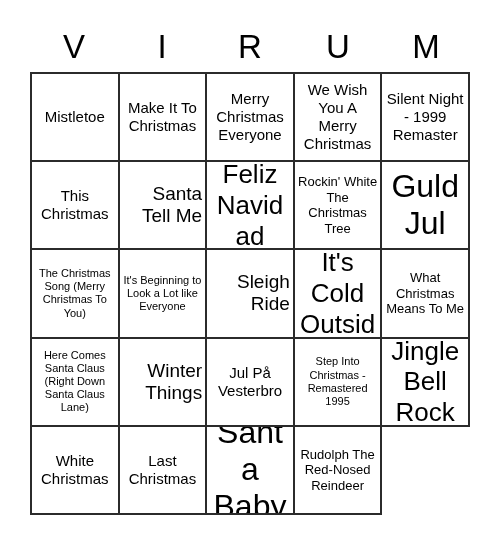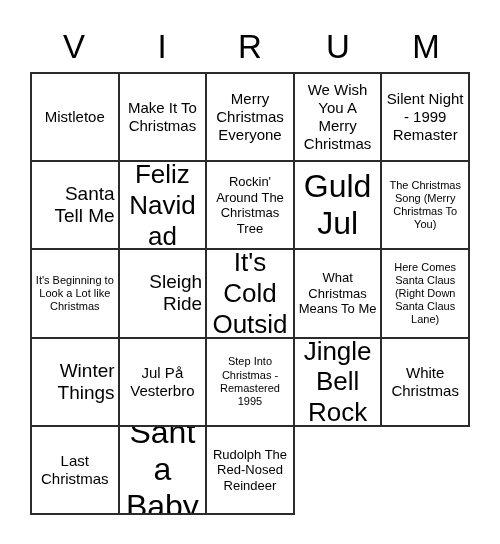--- a/index.html
+++ b/index.html
@@ -102,38 +102,41 @@
     <div class="cell fs-md">
         <span>Merry Christmas Everyone</span>
       </div>
     <div class="cell fs-md">
         <span>We Wish You A Merry Christmas</span>
       </div>
     <div class="cell fs-md">
         <span>Silent Night - 1999 Remaster</span>
       </div>
 
+    <div class="cell fs-md">
+        <span>This Christmas</span>
+      </div>
     <div class="cell fs-xl">
         <span>Santa Tell Me</span>
       </div>
     <div class="cell fs-lg">
         <span>Feliz Navidad</span>
       </div>
     <div class="cell fs-sm">
-        <span>Rockin' Around The Christmas Tree</span>
+        <span>Rockin' White The Christmas Tree</span>
       </div>
     <div class="cell fs-xxl">
         <span>Guld Jul</span>
       </div>
 
     <div class="cell fs-xs">
         <span>The Christmas Song (Merry Christmas To You)</span>
       </div>
     <div class="cell fs-xs">
-        <span>It's Beginning to Look a Lot like Christmas</span>
+        <span>It's Beginning to Look a Lot like Everyone</span>
       </div>
     <div class="cell fs-xl">
         <span>Sleigh Ride</span>
       </div>
     <div class="cell fs-lg">
         <span>Baby It's Cold Outside</span>
       </div>
     <div class="cell fs-sm">
         <span>What Christmas Means To Me</span>
       </div>

